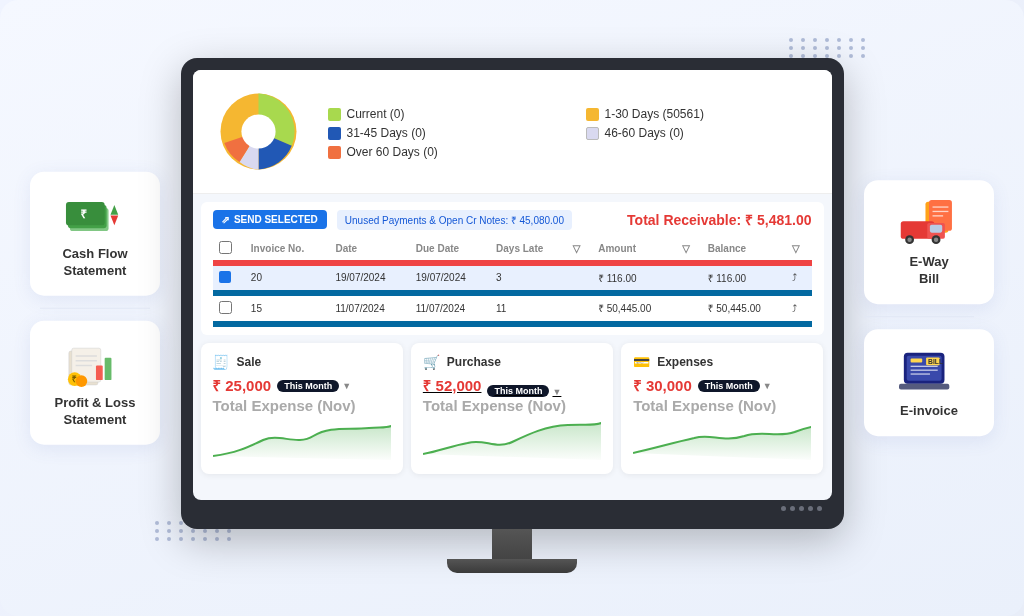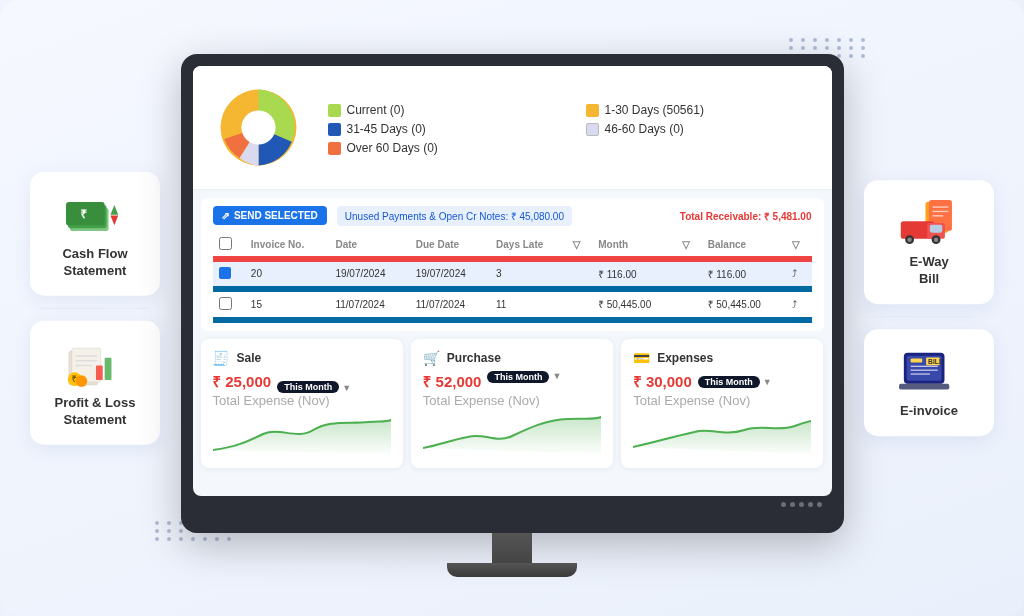--- a/index.html
+++ b/index.html
@@ -113,21 +113,21 @@
       display: flex;
       flex-direction: column;
       align-items: center;
       position: relative;
     }
 
     .monitor-body {
       width: 663px;
       background: #2a2d35;
       border-radius: 16px;
-      padding: 12px 12px 20px;
+      padding: 12px 12px 12px;
       box-shadow: 0 12px 40px rgba(0,0,0,0.25);
       margin-top: 14px;
     }
 
     .monitor-screen {
       background: #f4f7fc;
       border-radius: 8px;
       overflow: hidden;
       height: 430px;
     }
@@ -207,21 +207,21 @@
       background: #e8f0fe;
       color: #1558d6;
       border-radius: 4px;
       padding: 3px 8px;
       font-size: 10px;
       font-weight: 500;
     }
 
     .total-receivable {
       margin-left: auto;
-      font-size: 10px;
+      font-size: 14px;
       color: #e53935;
       font-weight: 600;
     }
 
     .data-table {
       width: 100%;
       border-collapse: collapse;
       font-size: 10px;
     }
 
@@ -300,23 +300,24 @@
       background: #0f172a;
       color: white;
       border-radius: 10px;
       padding: 1px 7px;
       font-size: 9px;
       font-weight: 600;
       margin-left: 6px;
     }
 
     .stat-sub {
-      font-size: 13px;
+      font-size: 15px;
       color: #aaa;
       margin-bottom: 4px;
+      font-weight: bold;
     }
 
     
     .sparkline-svg {
       width: 100%;
       height: 42px;
     }
 
     
     .monitor-neck {
@@ -506,21 +507,21 @@
 
           <table class="data-table">
             <thead>
               <tr>
                 <th><input type="checkbox" style=""></th>
                 <th>Invoice No.</th>
                 <th>Date</th>
                 <th>Due Date</th>
                 <th>Days Late</th>
                 <th>▽</th>
-                <th>Month</th>
+                <th>Amount</th>
                 <th>▽</th>
                 <th>Balance</th>
                 <th>▽</th>
               </tr>
             </thead>
             <tbody>
               <tr class="row-checked">
                 <td><span class="checkbox-blue"></span></td>
                 <td>20</td>
                 <td>19/07/2024</td>
@@ -548,21 +549,21 @@
           </table>
         </div>
 
         <div class="screen-bottom">
 
           <div class="stat-card">
             <div class="stat-card-header">
               <div class="stat-card-icon">🧾</div>
               <span class="stat-card-title">Sale</span>
             </div>
-            <div style="display:flex; align-items:flex-end;">
+            <div style="display:flex; align-items:center;">
               <span class="stat-card-amount">₹ 25,000</span>
               <span class="stat-badge">This Month</span>
               <span style="font-size:9px; color:#888; margin-left:3px;">▼</span>
             </div>
             <div class="stat-sub">Total Expense (Nov)</div>
             <svg class="sparkline-svg" viewBox="0 0 160 42" preserveAspectRatio="none">
               <defs>
                 <linearGradient id="greenGrad1" x1="0" y1="0" x2="0" y2="1">
                   <stop offset="0%" stop-color="#4caf50" stop-opacity="0.3"></stop>
                   <stop offset="100%" stop-color="#4caf50" stop-opacity="0.02"></stop>
@@ -571,21 +572,21 @@
               <path d="M0,38 C20,35 30,30 45,22 C60,15 75,28 90,18 C105,8 120,12 140,10 C150,9 155,10 160,8 L160,42 Z" fill="url(#greenGrad1)"></path>
               <path d="M0,38 C20,35 30,30 45,22 C60,15 75,28 90,18 C105,8 120,12 140,10 C150,9 155,10 160,8" fill="none" stroke="#4caf50" stroke-width="2"></path>
             </svg>
           </div>
 
           <div class="stat-card">
             <div class="stat-card-header">
               <div class="stat-card-icon">🛒</div>
               <span class="stat-card-title">Purchase</span>
             </div>
-            <div style="display:flex; align-items:flex-start;">
+            <div style="display:flex; align-items:flex-end;text-decoration:underline;">
               <span class="stat-card-amount">₹ 52,000</span>
               <span class="stat-badge">This Month</span>
               <span style="font-size:9px; color:#888; margin-left:3px;">▼</span>
             </div>
             <div class="stat-sub">Total Expense (Nov)</div>
             <svg class="sparkline-svg" viewBox="0 0 160 42" preserveAspectRatio="none">
               <defs>
                 <linearGradient id="greenGrad2" x1="0" y1="0" x2="0" y2="1">
                   <stop offset="0%" stop-color="#4caf50" stop-opacity="0.3"></stop>
                   <stop offset="100%" stop-color="#4caf50" stop-opacity="0.02"></stop>

